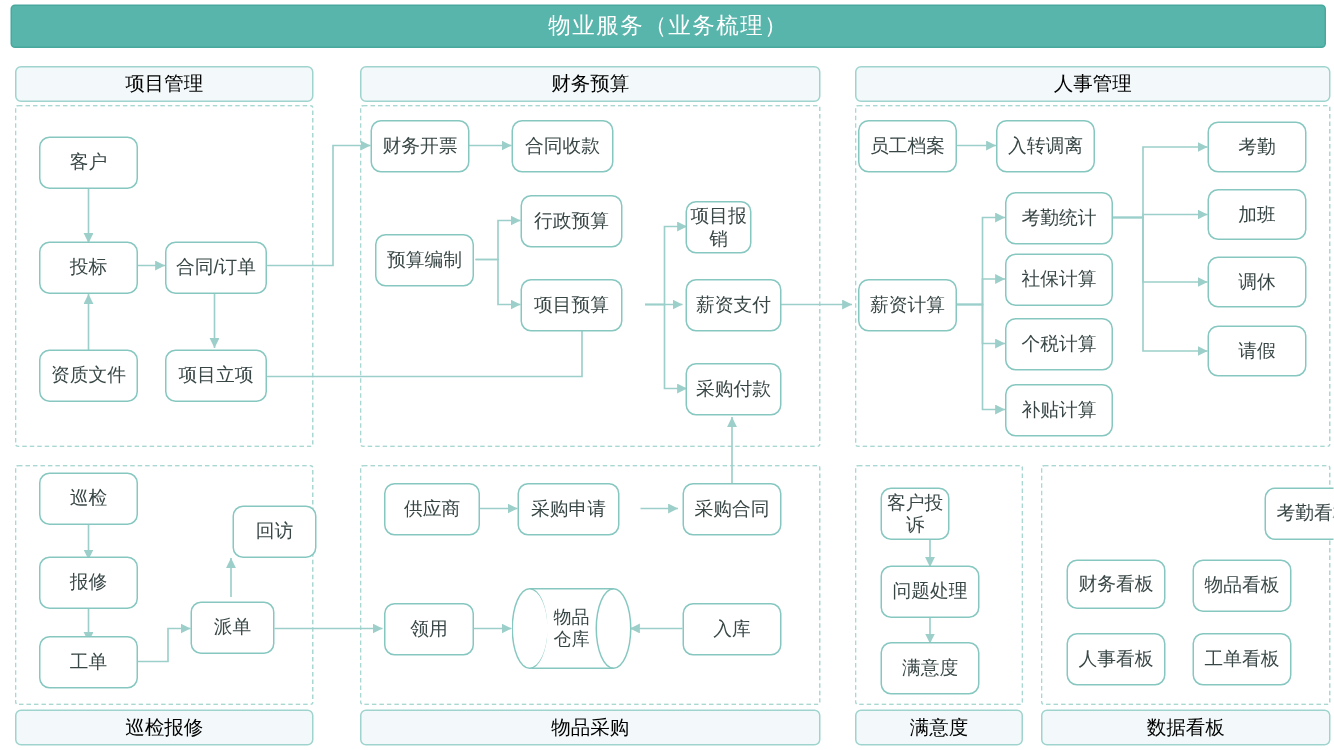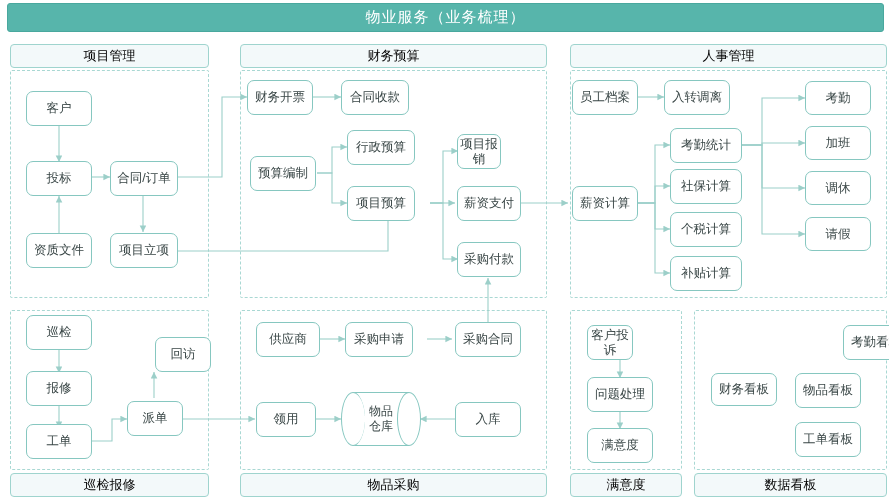--- a/index.html
+++ b/index.html
@@ -192,15 +192,16 @@
     </div>
   </div>
 
   <div class="node" style="left:587px;top:325px;width:46px;height:35px;">客户投诉</div>
   <div class="node" style="left:587px;top:377px;width:66px;height:35px;">问题处理</div>
   <div class="node" style="left:587px;top:428px;width:66px;height:35px;">满意度</div>
 
   <div class="node" style="left:795px;top:325px;width:66px;height:35px;margin-left:48px;">考勤看板</div>
   <div class="node" style="left:711px;top:373px;width:66px;height:33px;">财务看板</div>
   <div class="node" style="left:795px;top:373px;width:66px;height:35px;">物品看板</div>
+  <div class="node" style="left:711px;top:422px;width:66px;height:35px;">人事看板</div>
   <div class="node" style="left:795px;top:422px;width:66px;height:35px;">工单看板</div>
 
 </div>
 
 </body></html>

